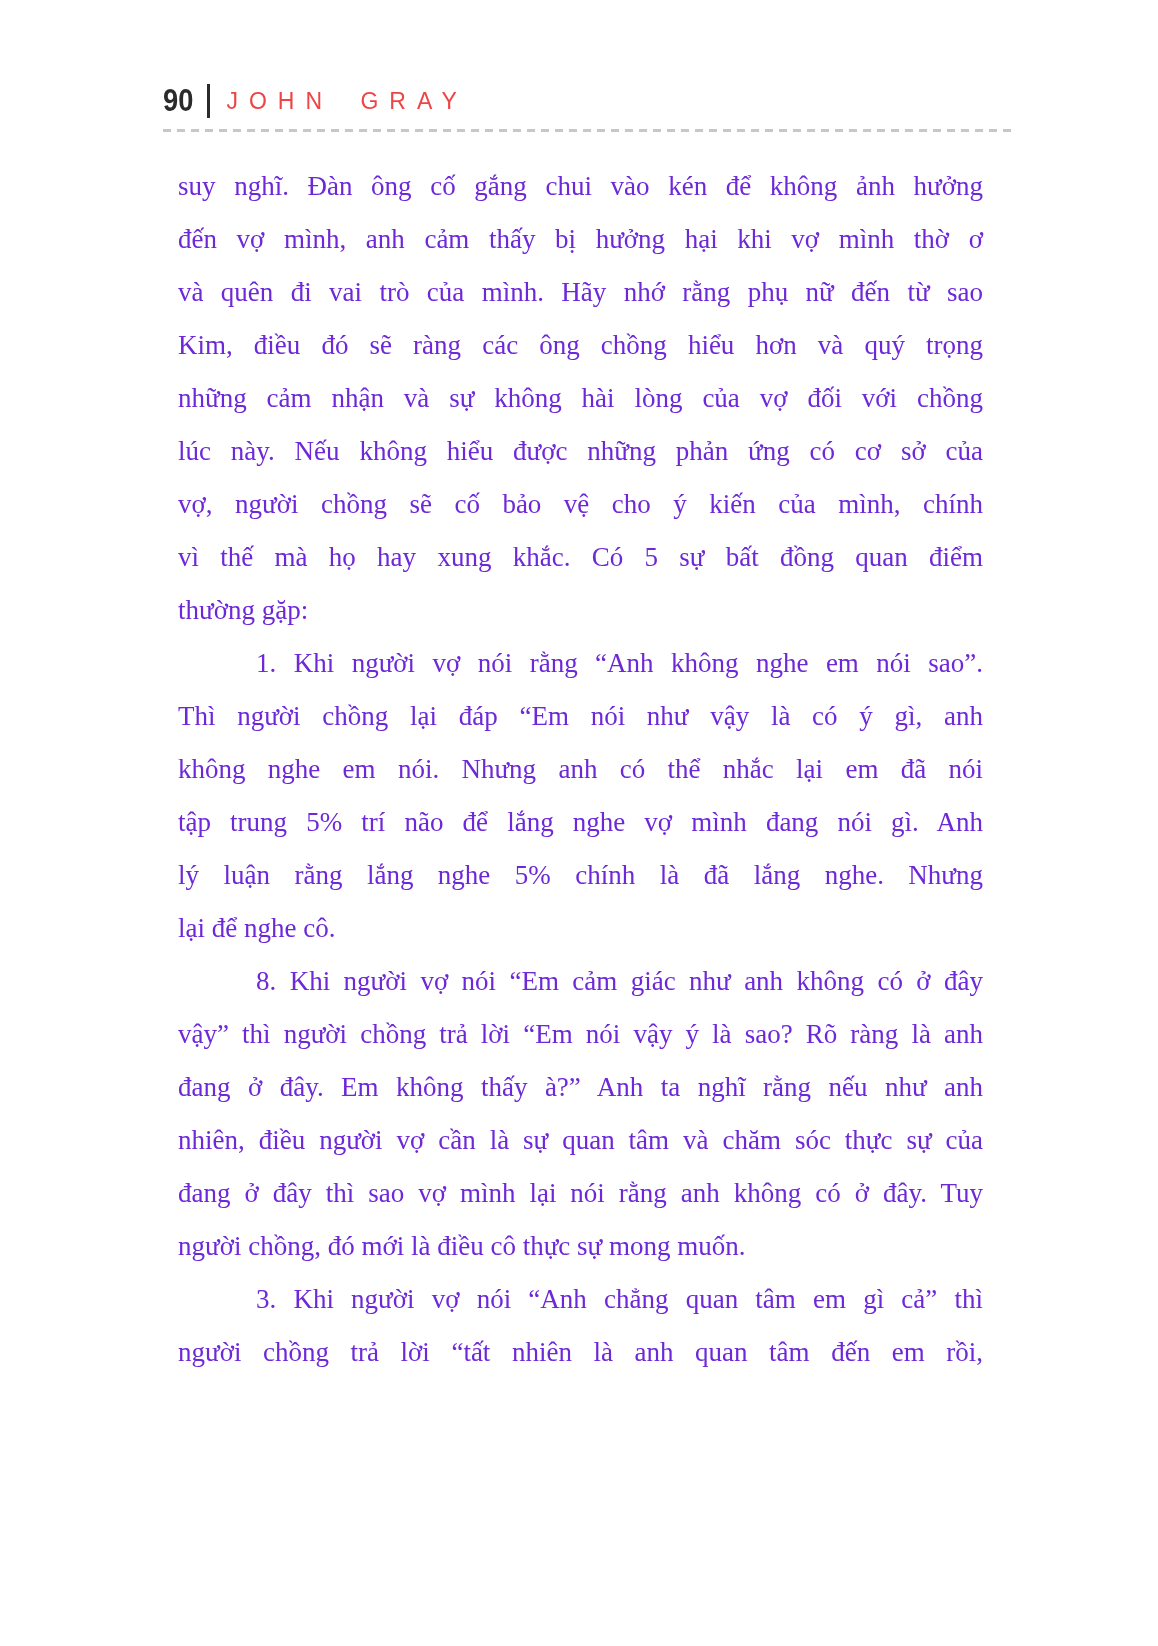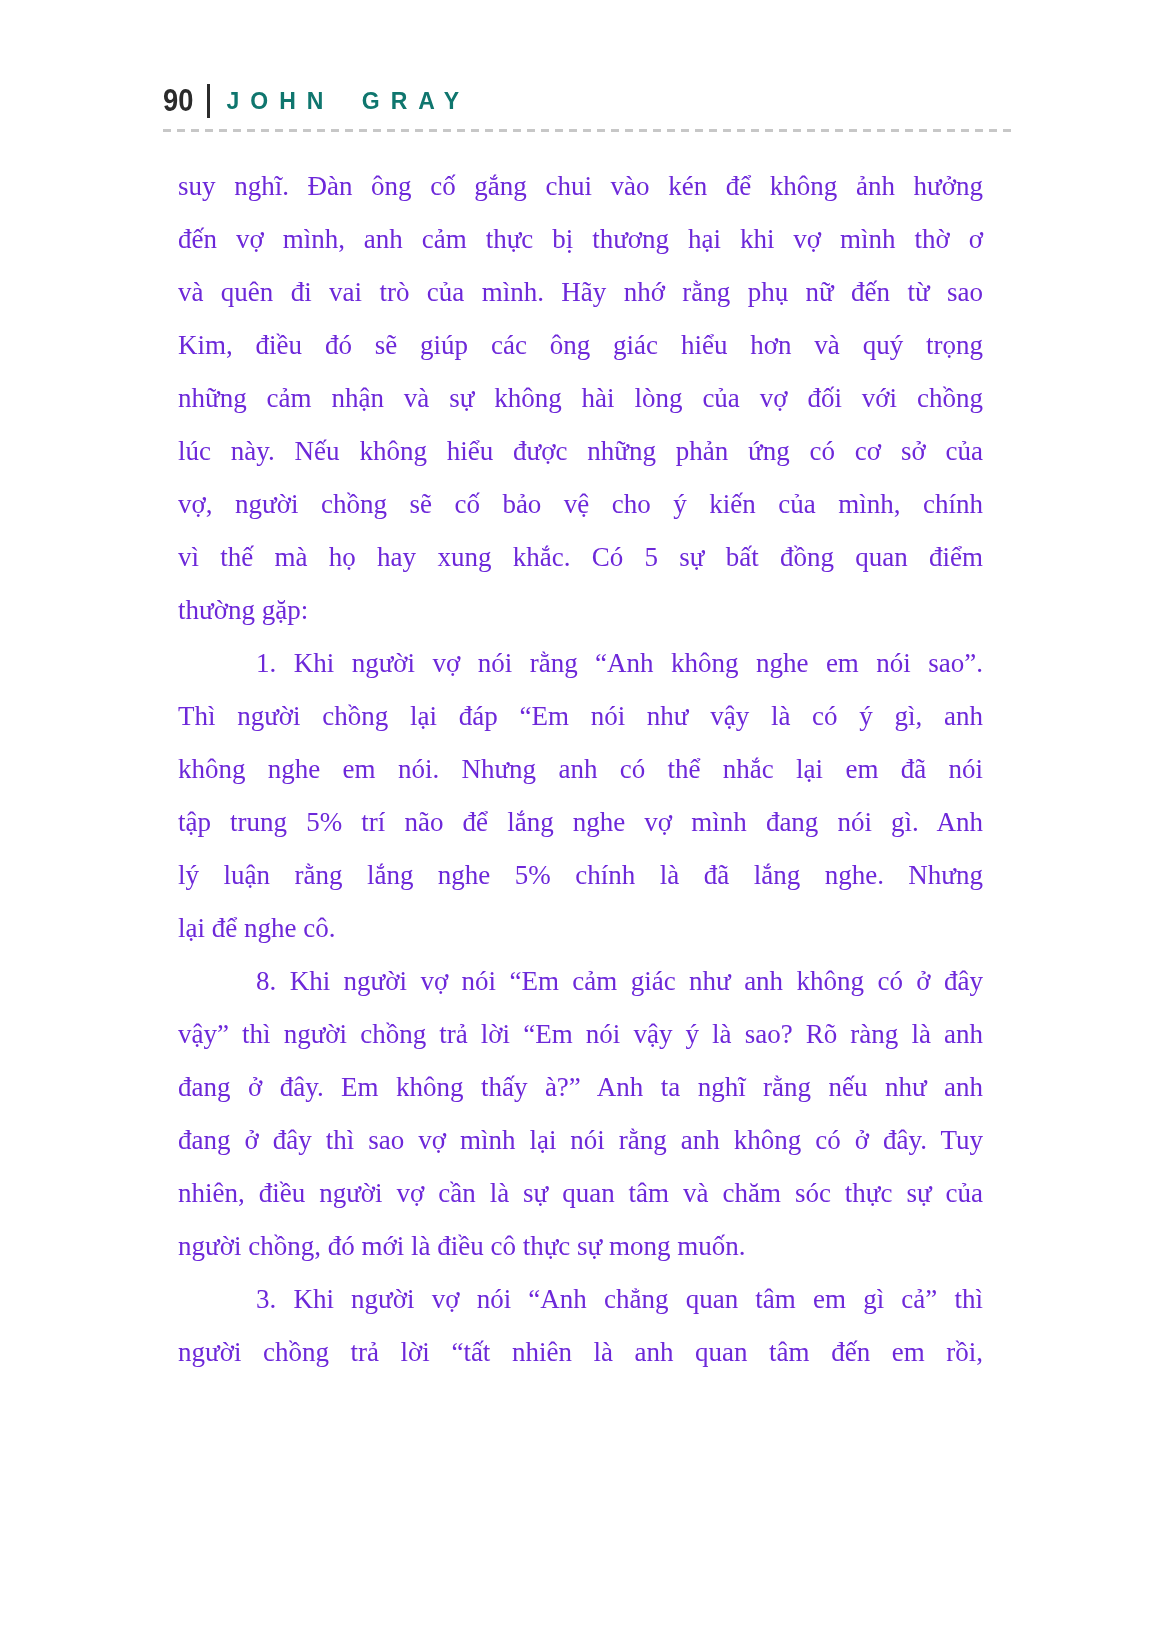--- a/index.html
+++ b/index.html
@@ -35,22 +35,22 @@
   }
   .hdr-divider {
     width: 3px;
     height: 34px;
     background: #2b2b2b;
     margin-left: 10px;
     margin-right: 16px;
   }
   .author {
     font-size: 23px;
-    font-weight: 700;
-    color: #0f766e;
+    font-weight: 400;
+    color: #ef4444;
     letter-spacing: 11px;
     word-spacing: 10px;
     white-space: nowrap;
   }
   .dashed-rule {
     position: absolute;
     left: 163px;
     top: 129px;
     width: 853px;
     height: 3px;
@@ -91,37 +91,37 @@
   <header class="header">
     <span class="pagenum">90</span>
     <span class="hdr-divider"></span>
     <span class="author">JOHN GRAY</span>
   </header>
 
   <div class="dashed-rule"></div>
 
   <main class="body-text">
       <div class="line">suy nghĩ. Đàn ông cố gắng chui vào kén để không ảnh hưởng</div>
-      <div class="line">đến vợ mình, anh cảm thực bị thương hại khi vợ mình thờ ơ</div>
+      <div class="line">đến vợ mình, anh cảm thấy bị hưởng hại khi vợ mình thờ ơ</div>
       <div class="line">và quên đi vai trò của mình. Hãy nhớ rằng phụ nữ đến từ sao</div>
-      <div class="line">Kim, điều đó sẽ giúp các ông giác hiểu hơn và quý trọng</div>
+      <div class="line">Kim, điều đó sẽ ràng các ông chồng hiểu hơn và quý trọng</div>
       <div class="line">những cảm nhận và sự không hài lòng của vợ đối với chồng</div>
       <div class="line">lúc này. Nếu không hiểu được những phản ứng có cơ sở của</div>
       <div class="line">vợ, người chồng sẽ cố bảo vệ cho ý kiến của mình, chính</div>
       <div class="line">vì thế mà họ hay xung khắc. Có 5 sự bất đồng quan điểm</div>
       <div class="line end">thường gặp:</div>
       <div class="line indent">1. Khi người vợ nói rằng “Anh không nghe em nói sao”.</div>
       <div class="line">Thì người chồng lại đáp “Em nói như vậy là có ý gì, anh</div>
       <div class="line">không nghe em nói. Nhưng anh có thể nhắc lại em đã nói</div>
       <div class="line">tập trung 5% trí não để lắng nghe vợ mình đang nói gì. Anh</div>
       <div class="line">lý luận rằng lắng nghe 5% chính là đã lắng nghe. Nhưng</div>
       <div class="line end">lại để nghe cô.</div>
       <div class="line indent">8. Khi người vợ nói “Em cảm giác như anh không có ở đây</div>
       <div class="line">vậy” thì người chồng trả lời “Em nói vậy ý là sao? Rõ ràng là anh</div>
       <div class="line">đang ở đây. Em không thấy à?” Anh ta nghĩ rằng nếu như anh</div>
+      <div class="line">nhiên, điều người vợ cần là sự quan tâm và chăm sóc thực sự của</div>
       <div class="line">đang ở đây thì sao vợ mình lại nói rằng anh không có ở đây. Tuy</div>
-      <div class="line">nhiên, điều người vợ cần là sự quan tâm và chăm sóc thực sự của</div>
       <div class="line end">người chồng, đó mới là điều cô thực sự mong muốn.</div>
       <div class="line indent">3. Khi người vợ nói “Anh chẳng quan tâm em gì cả” thì</div>
       <div class="line">người chồng trả lời “tất nhiên là anh quan tâm đến em rồi,</div>
     </main>
 
 </div>
 
 </body></html>

